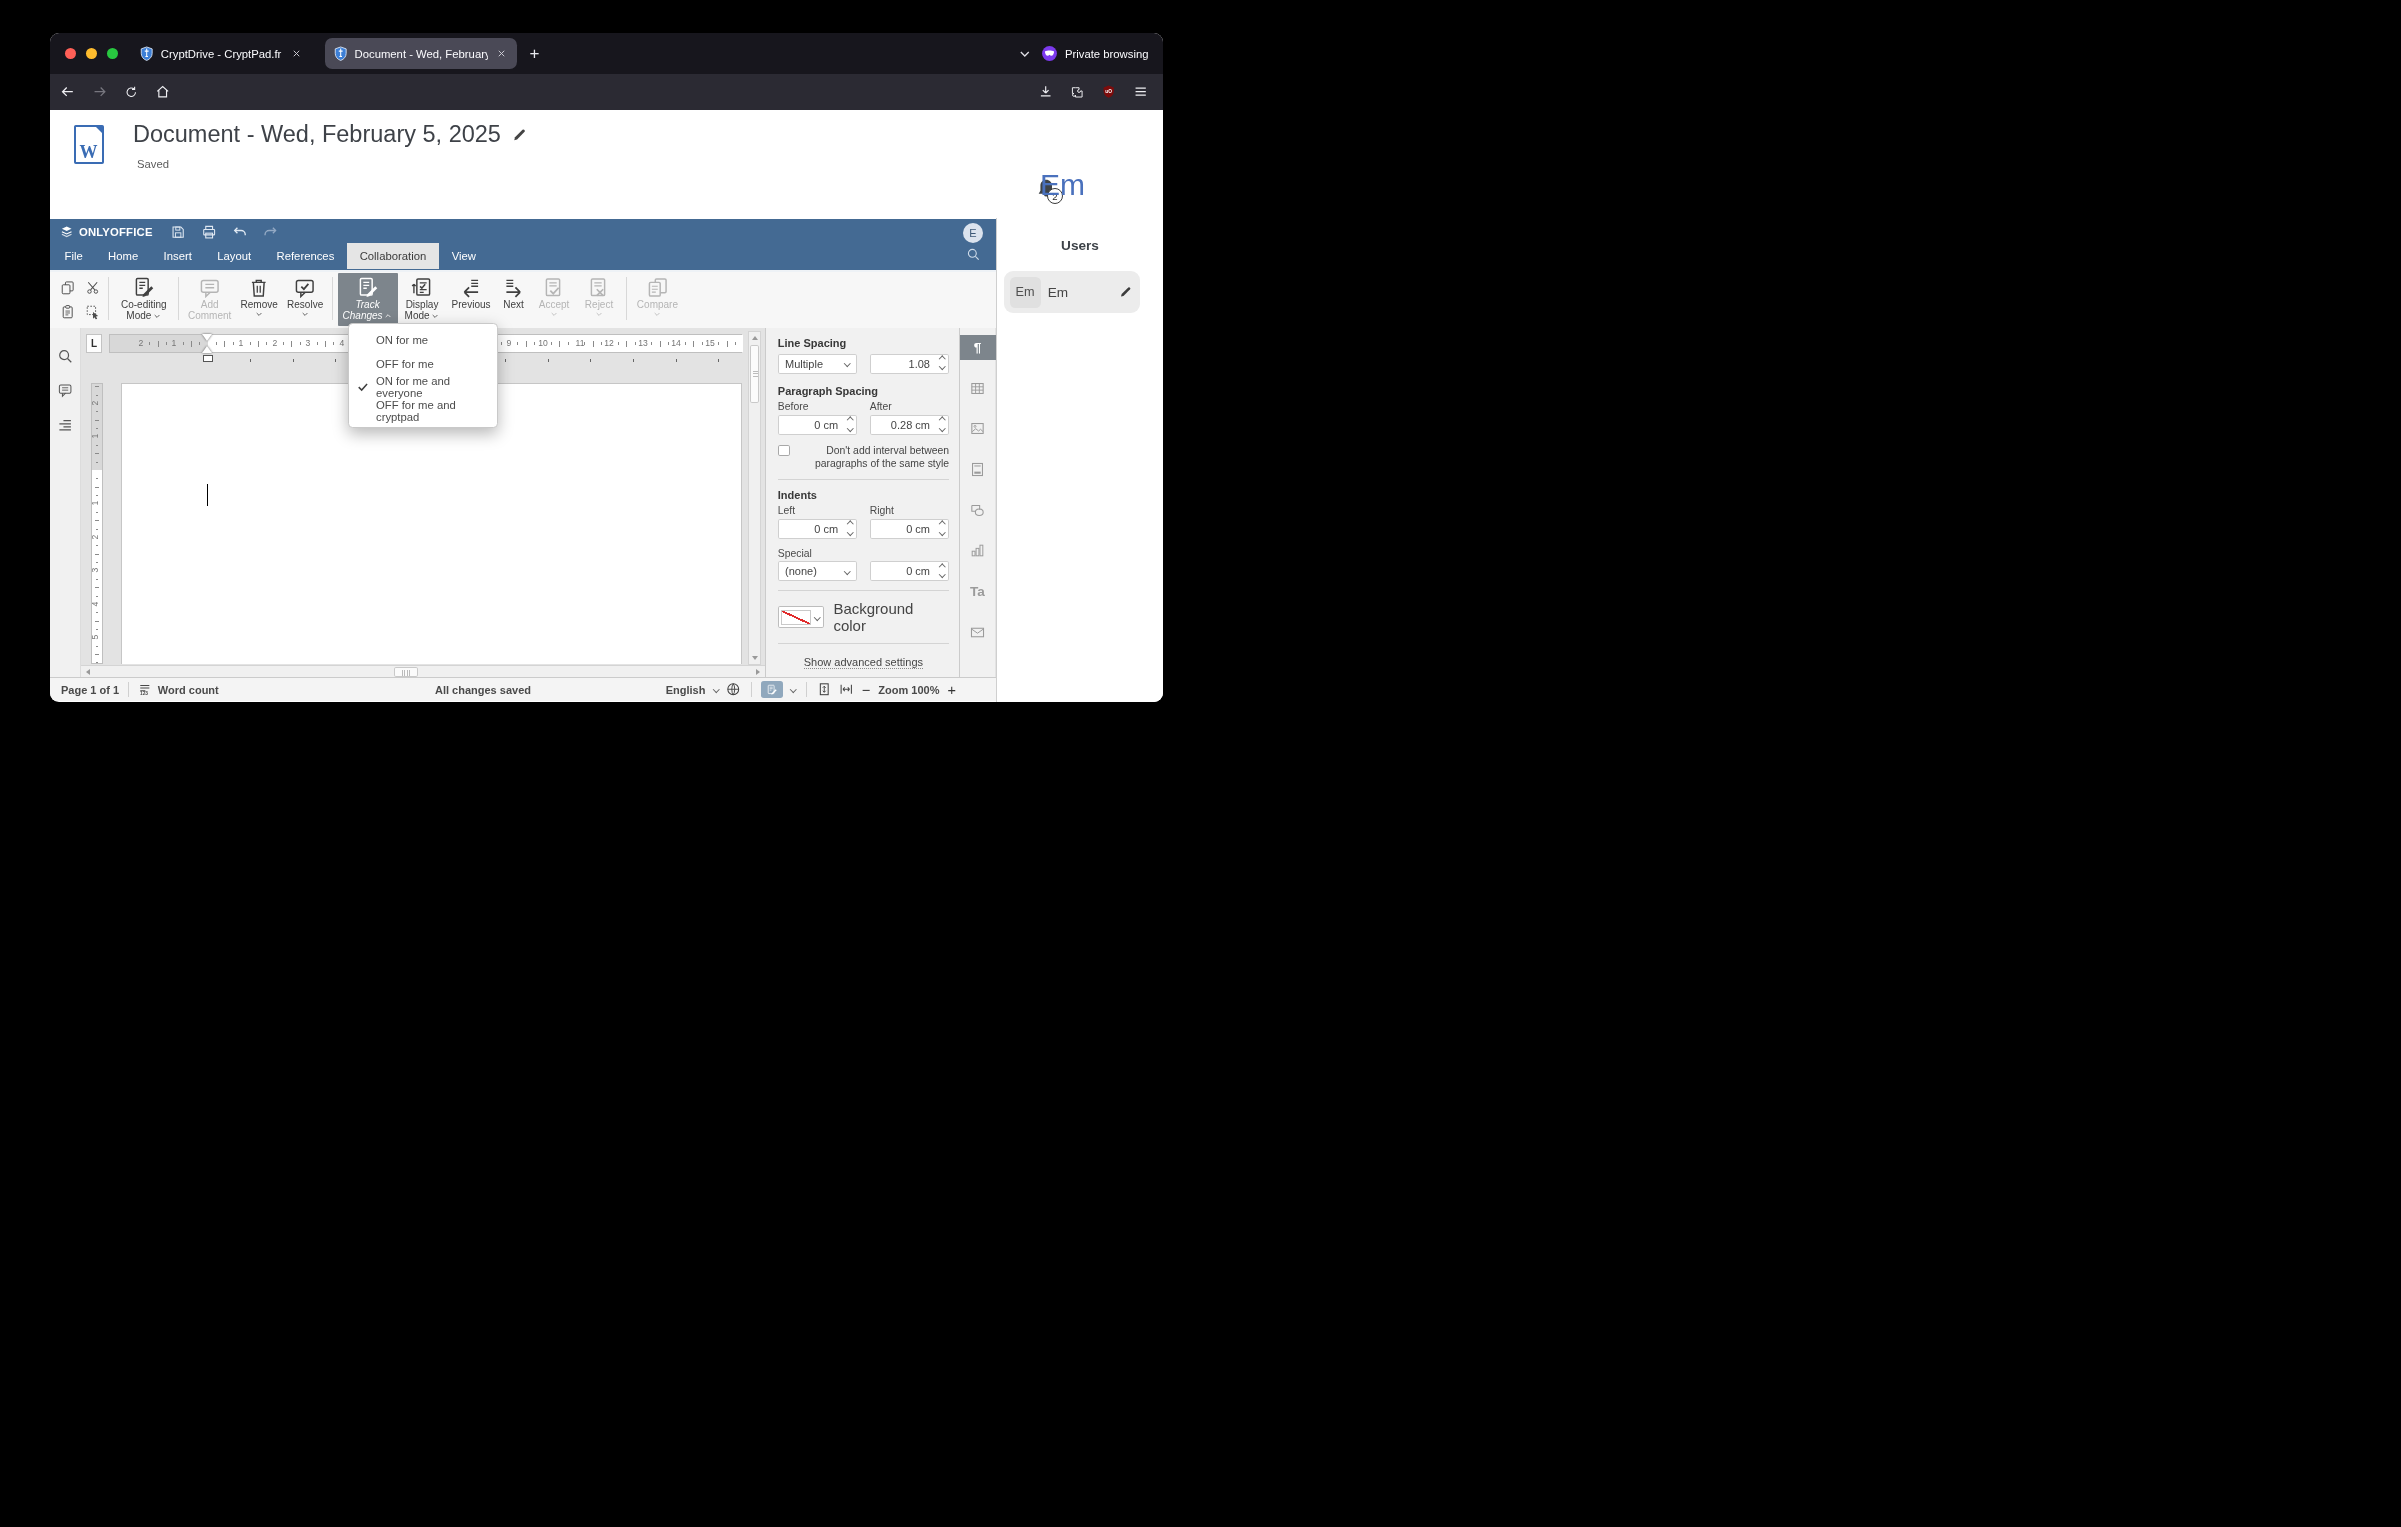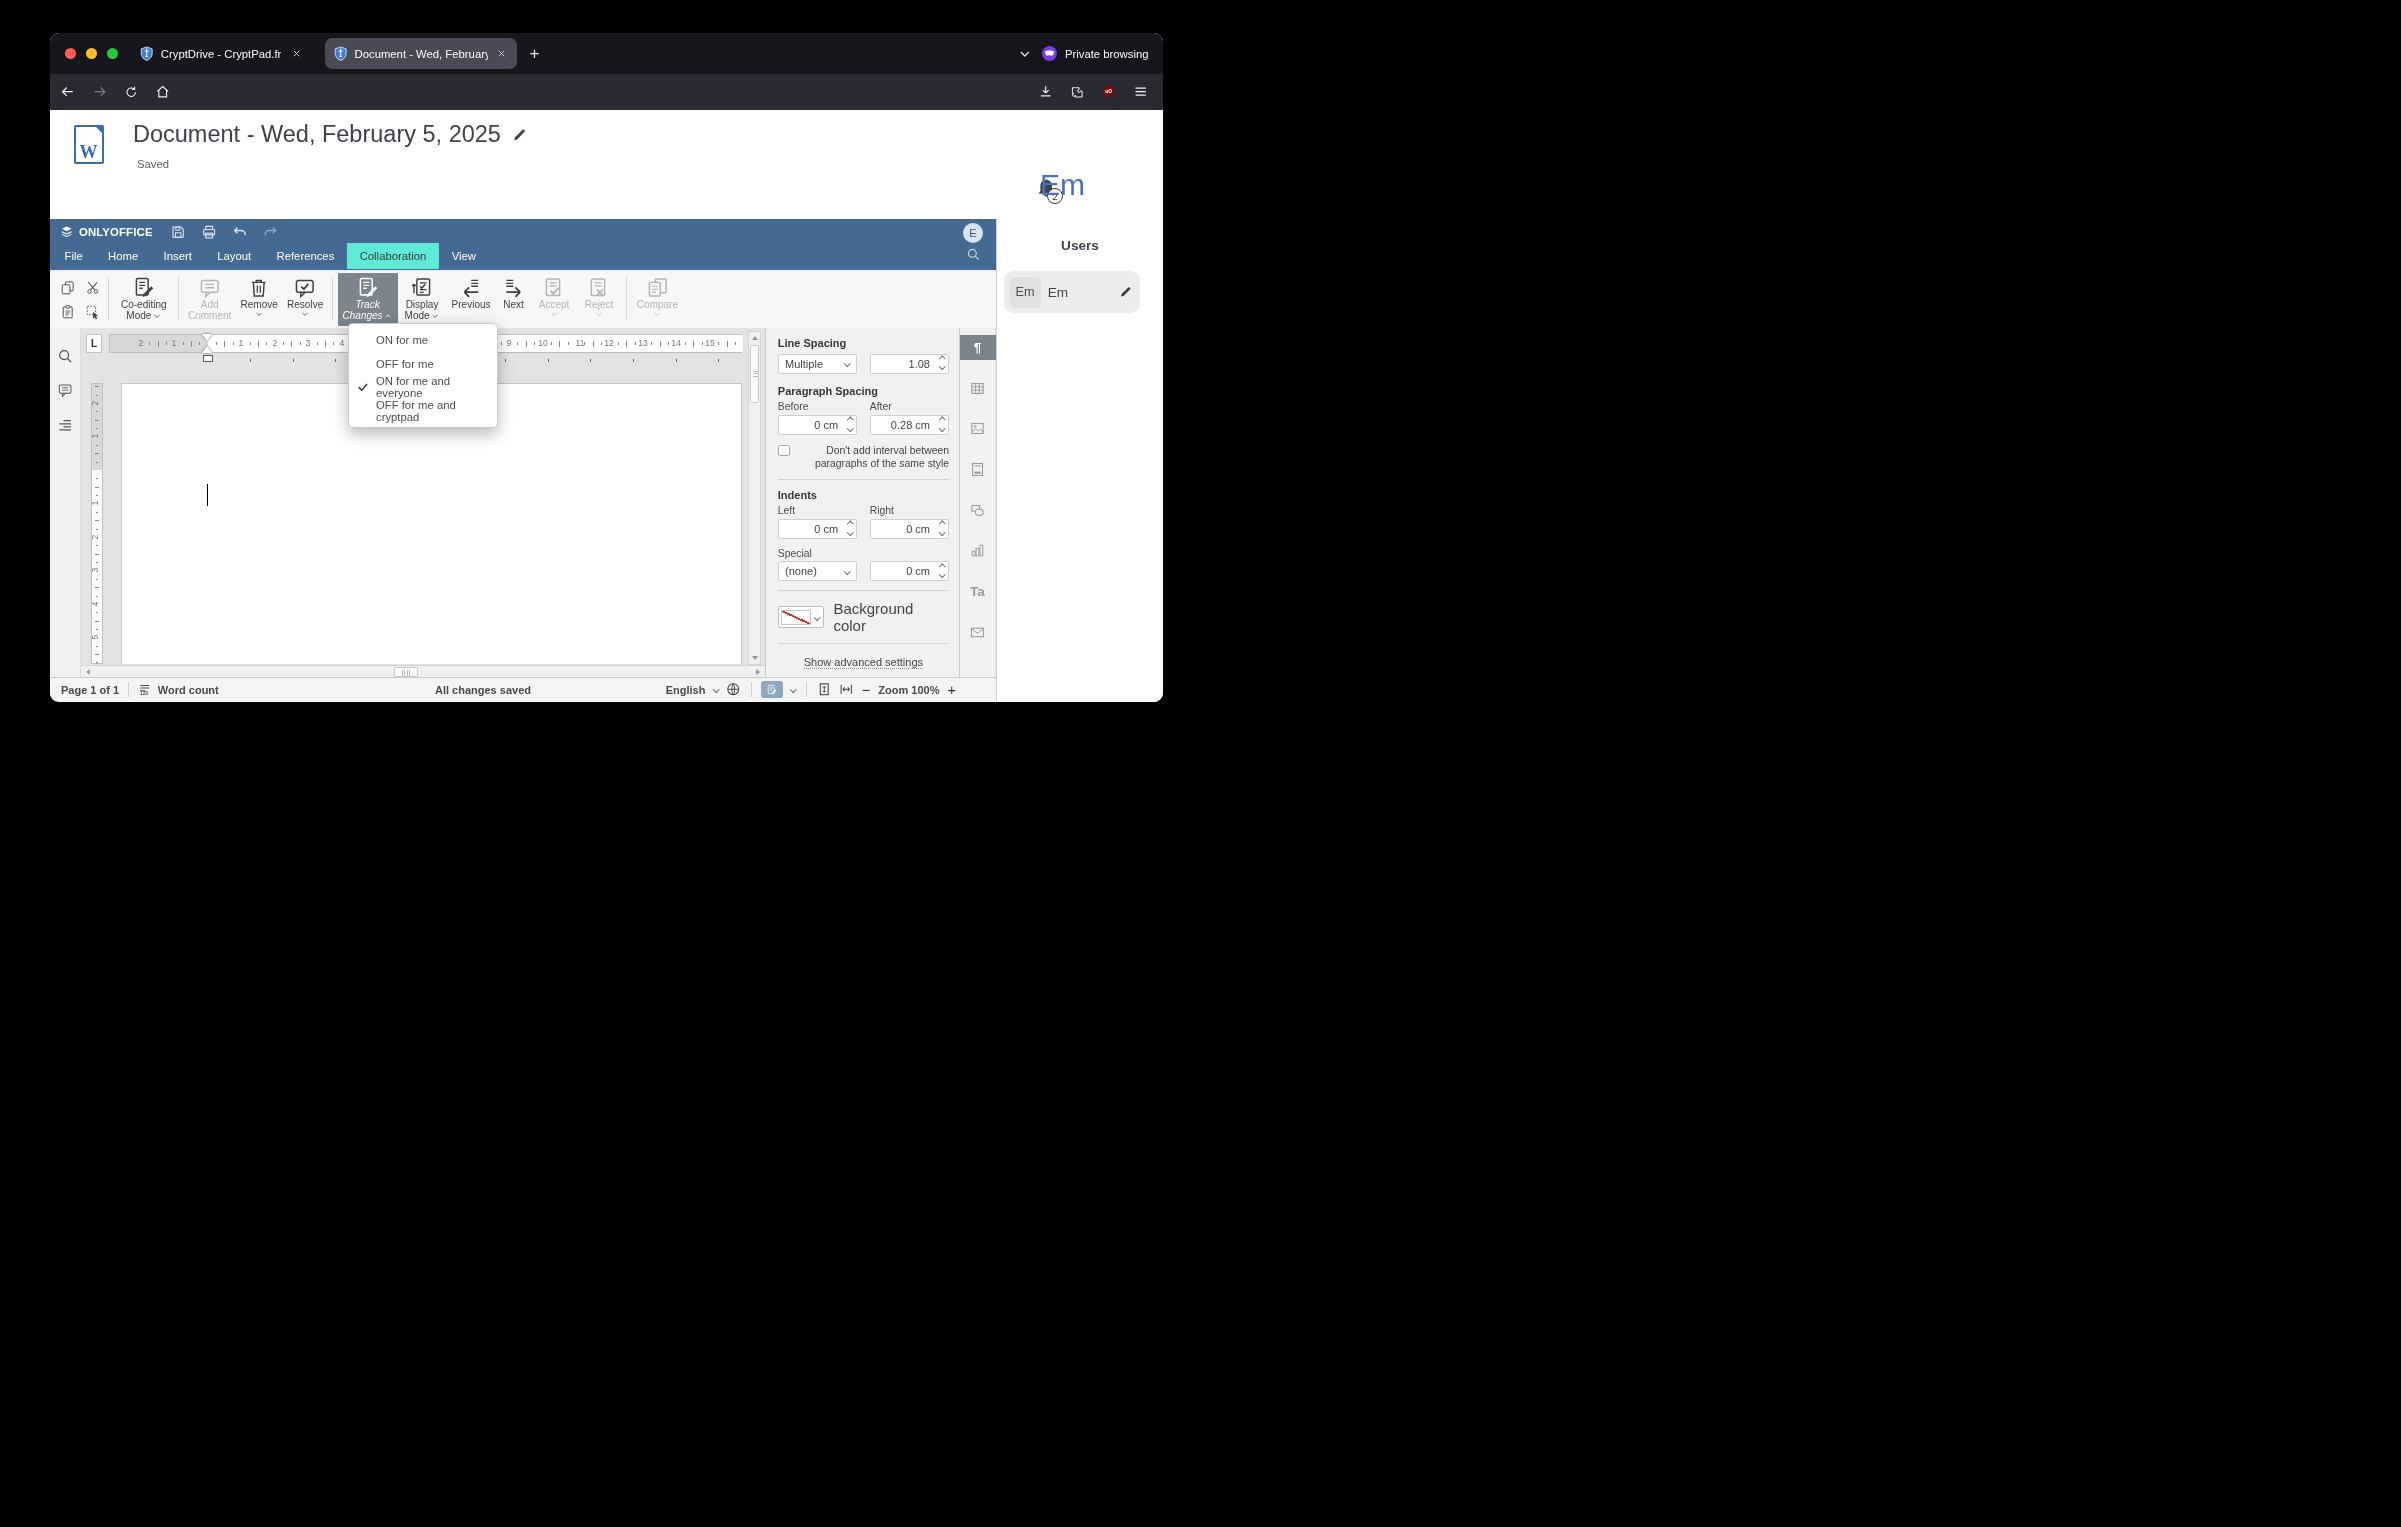--- a/index.html
+++ b/index.html
@@ -45,21 +45,21 @@
   .chatbtn{left:937px;width:73px;background:#ececec;gap:7.2px;font-size:13.6px;color:#303030;}
   .countpill{position:absolute;left:1016px;top:119px;width:77px;height:27px;border:1.4px solid #454545;border-radius:5.4px;display:flex;align-items:center;justify-content:center;gap:4.5px;font-size:12.7px;color:#222;background:#fff;}
   
   .bluebar{position:absolute;left:0;top:186px;width:946px;height:51px;background:#446a93;}
   .brand{position:absolute;left:9px;top:5.4px;display:flex;align-items:center;gap:4.5px;color:#fff;font-size:11.3px;font-weight:bold;letter-spacing:0.2px;}
   .quick{position:absolute;left:120px;top:4.5px;display:flex;gap:14.5px;color:#dfe8f2;}
   .quick .dis{color:#93a9c4;}
   .ooavatar{position:absolute;left:913px;top:3.6px;width:20px;height:20px;border-radius:50%;background:#dbe3ee;color:#3c5877;font-size:11px;display:flex;align-items:center;justify-content:center;}
   .ootabs{position:absolute;left:1.8px;top:24.4px;display:flex;height:26px;}
   .ootab{padding:0 12.7px;display:flex;align-items:center;color:#fff;font-size:11.3px;}
-  .ootab.active{background:#5eead4;color:#3c3c3c;}
+  .ootab.active{background:#e5e5e5;color:#3c3c3c;}
   .oosearch{position:absolute;left:916px;top:28px;color:#cfdcea;}
   
   .ribbon{position:absolute;left:0;top:237px;width:946px;height:58px;background:#f7f7f7;border-top:2.7px solid #eef2f6;display:flex;align-items:flex-start;padding-left:7.2px;}
   .clipgrid{display:grid;grid-template-columns:22px 22px;grid-template-rows:22px 22px;gap:2.7px;margin-top:4.5px;color:#4c4c4c;}
   .clipbtn{display:flex;align-items:center;justify-content:center;}
   .rsep{width:0.9px;height:43px;background:#d8d8d8;margin:5.4px 4.5px 0 4.5px;flex:none;}
   .rbtn{height:53px;margin-top:0.9px;display:flex;flex-direction:column;align-items:center;padding-top:2.7px;color:#404040;flex:none;border-radius:0.9px;}
   .rbtn .ric{width:23.5px;height:23.5px;}
   .rlbl{font-size:10px;line-height:11.3px;text-align:center;display:flex;flex-direction:column;align-items:center;}
   .rl2{display:flex;align-items:center;gap:1.8px;}

